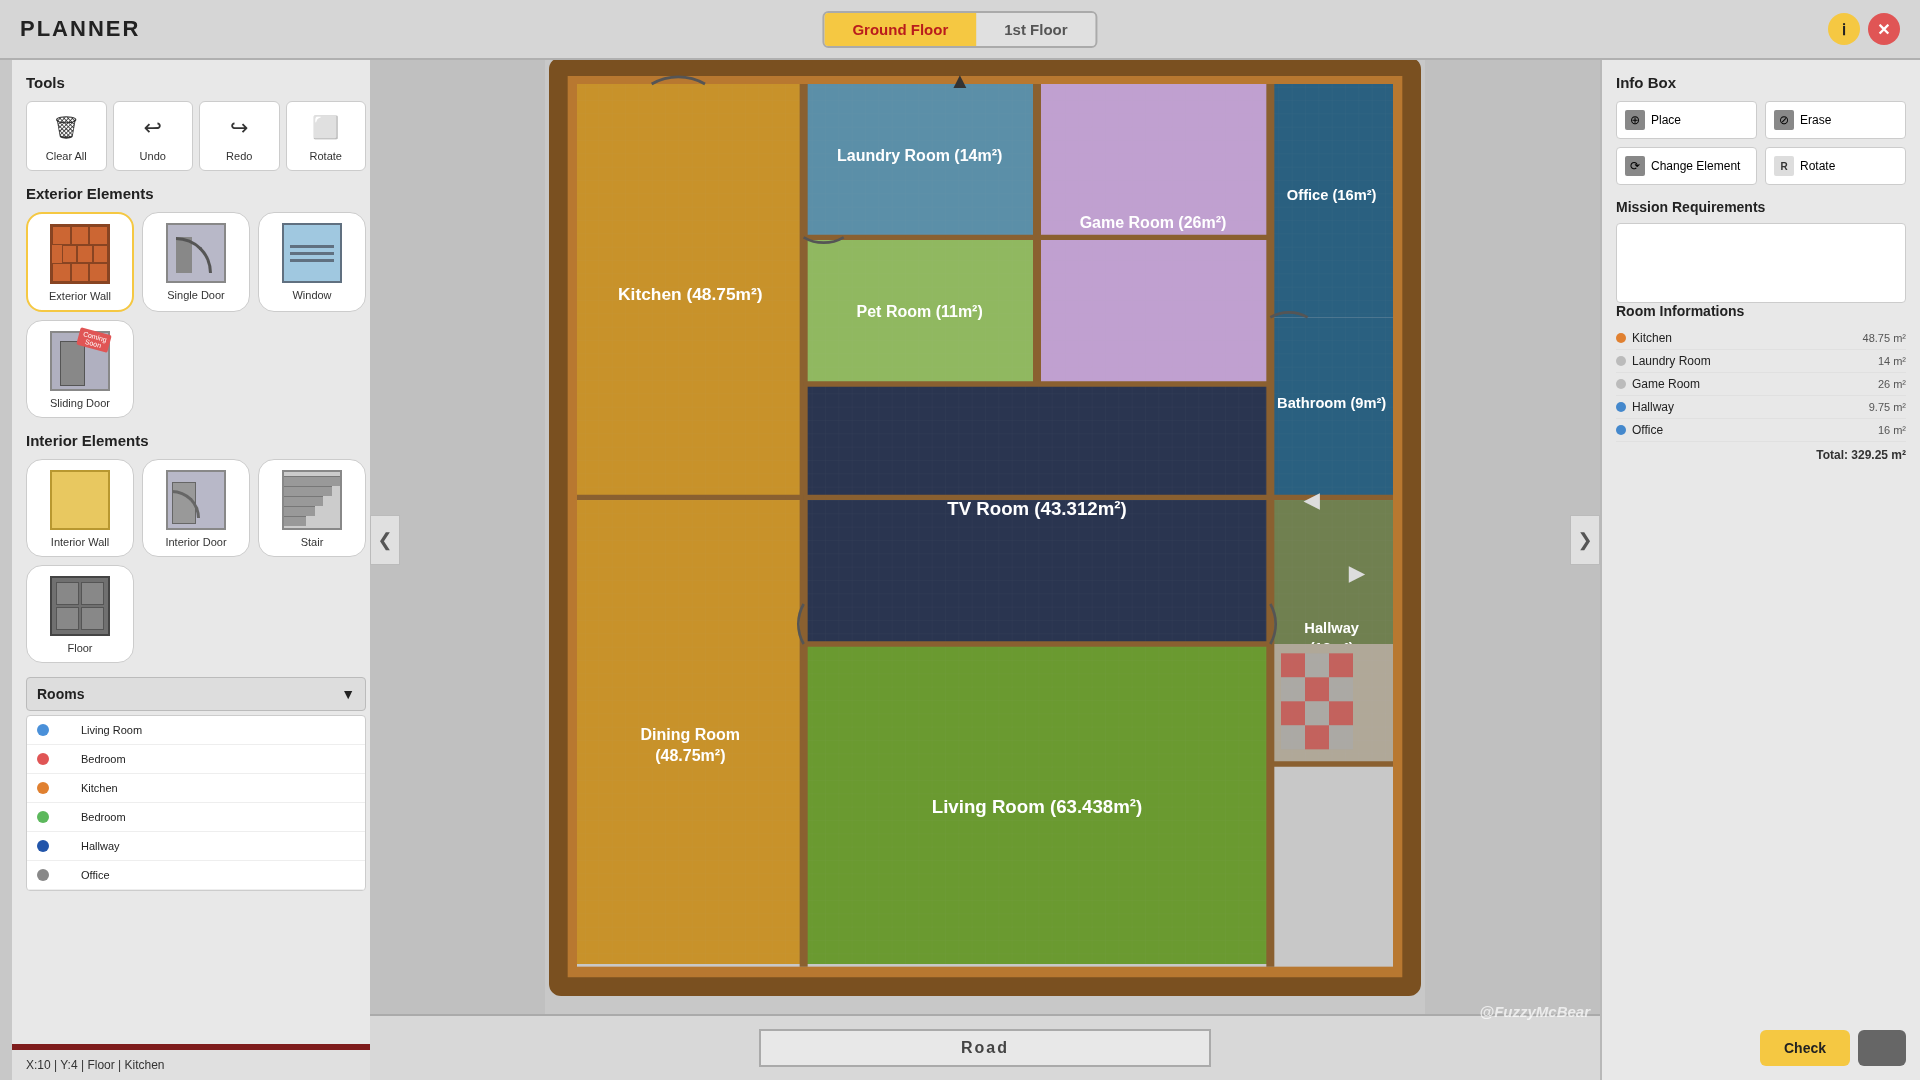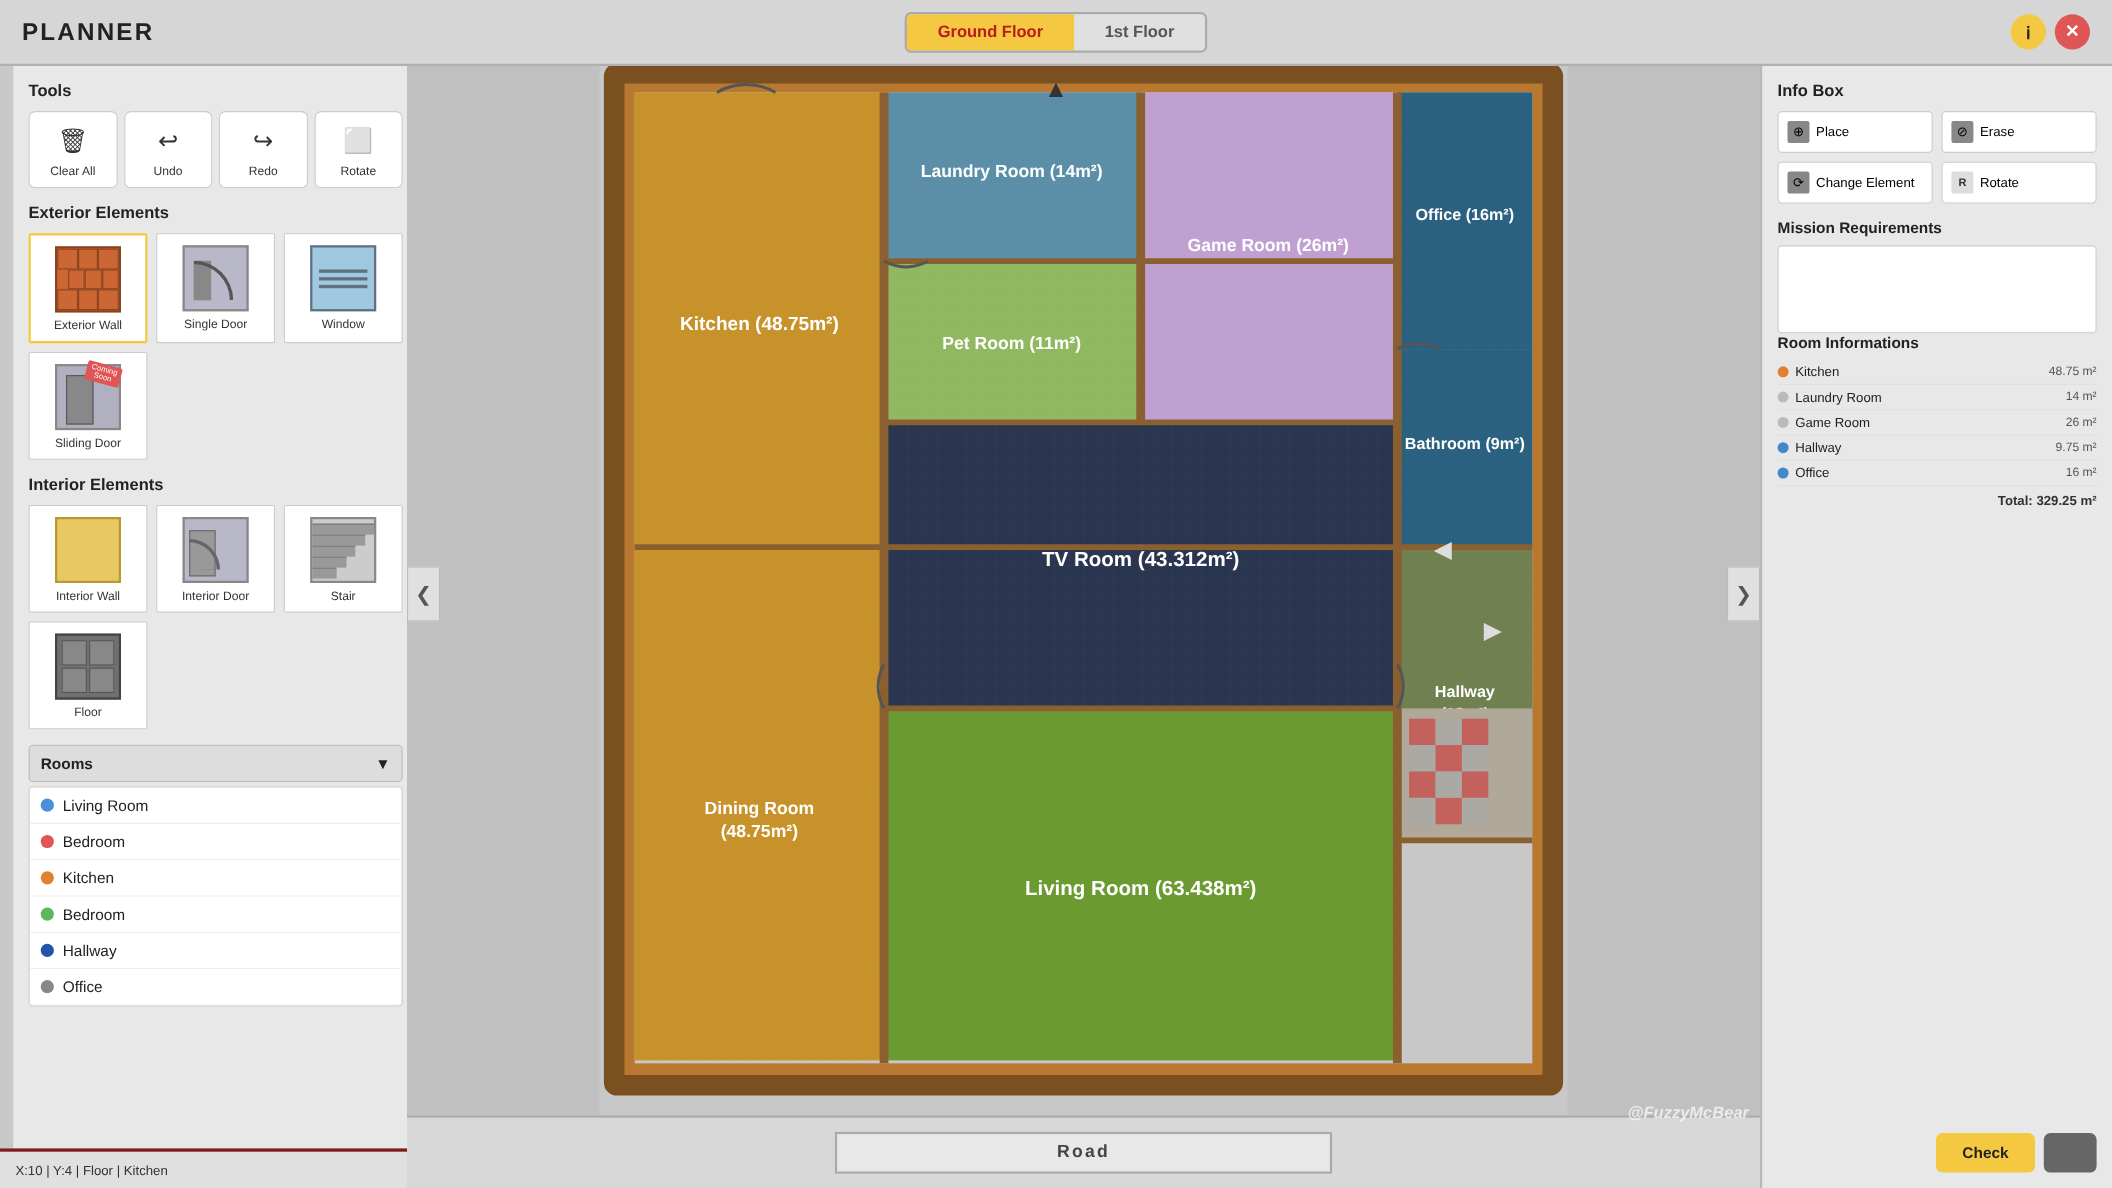--- a/index.html
+++ b/index.html
@@ -115,21 +115,21 @@
     
     .element-grid {
       display: grid;
       grid-template-columns: repeat(3, 1fr);
       gap: 8px;
       margin-bottom: 14px;
     }
     .element-btn {
       background: #fff;
       border: 1px solid #ccc;
-      border-radius: 2px;
+      border-radius: 16px;
       padding: 8px 4px;
       cursor: pointer;
       display: flex;
       flex-direction: column;
       align-items: center;
       gap: 4px;
       font-size: 11px;
       color: #333;
       text-align: center;
       transition: background 0.15s;
@@ -256,30 +256,30 @@
       gap: 8px;
       padding: 8px 10px;
       border-bottom: 1px solid #eee;
       cursor: pointer;
     }
     .room-dot {
       width: 12px; height: 12px;
       border-radius: 50%;
       flex-shrink: 0;
     }
-    .room-label { font-size: 14px; }
+    .room-label { font-size: 11px; margin-left: 24px; }
 
     
     #status-bar {
       position: absolute;
-      bottom: 0; left: 0;
+      bottom: 0; left: 12px;
       width: 370px;
       height: 36px;
       background: #e0e0e0;
-      border-top: 3px solid #7f1d1d;
+      border-top: 6px solid #7f1d1d;
       display: flex;
       align-items: center;
       padding: 0 14px;
       font-size: 12px;
       color: #333;
     }
 
     
     #canvas-area {
       position: absolute;

